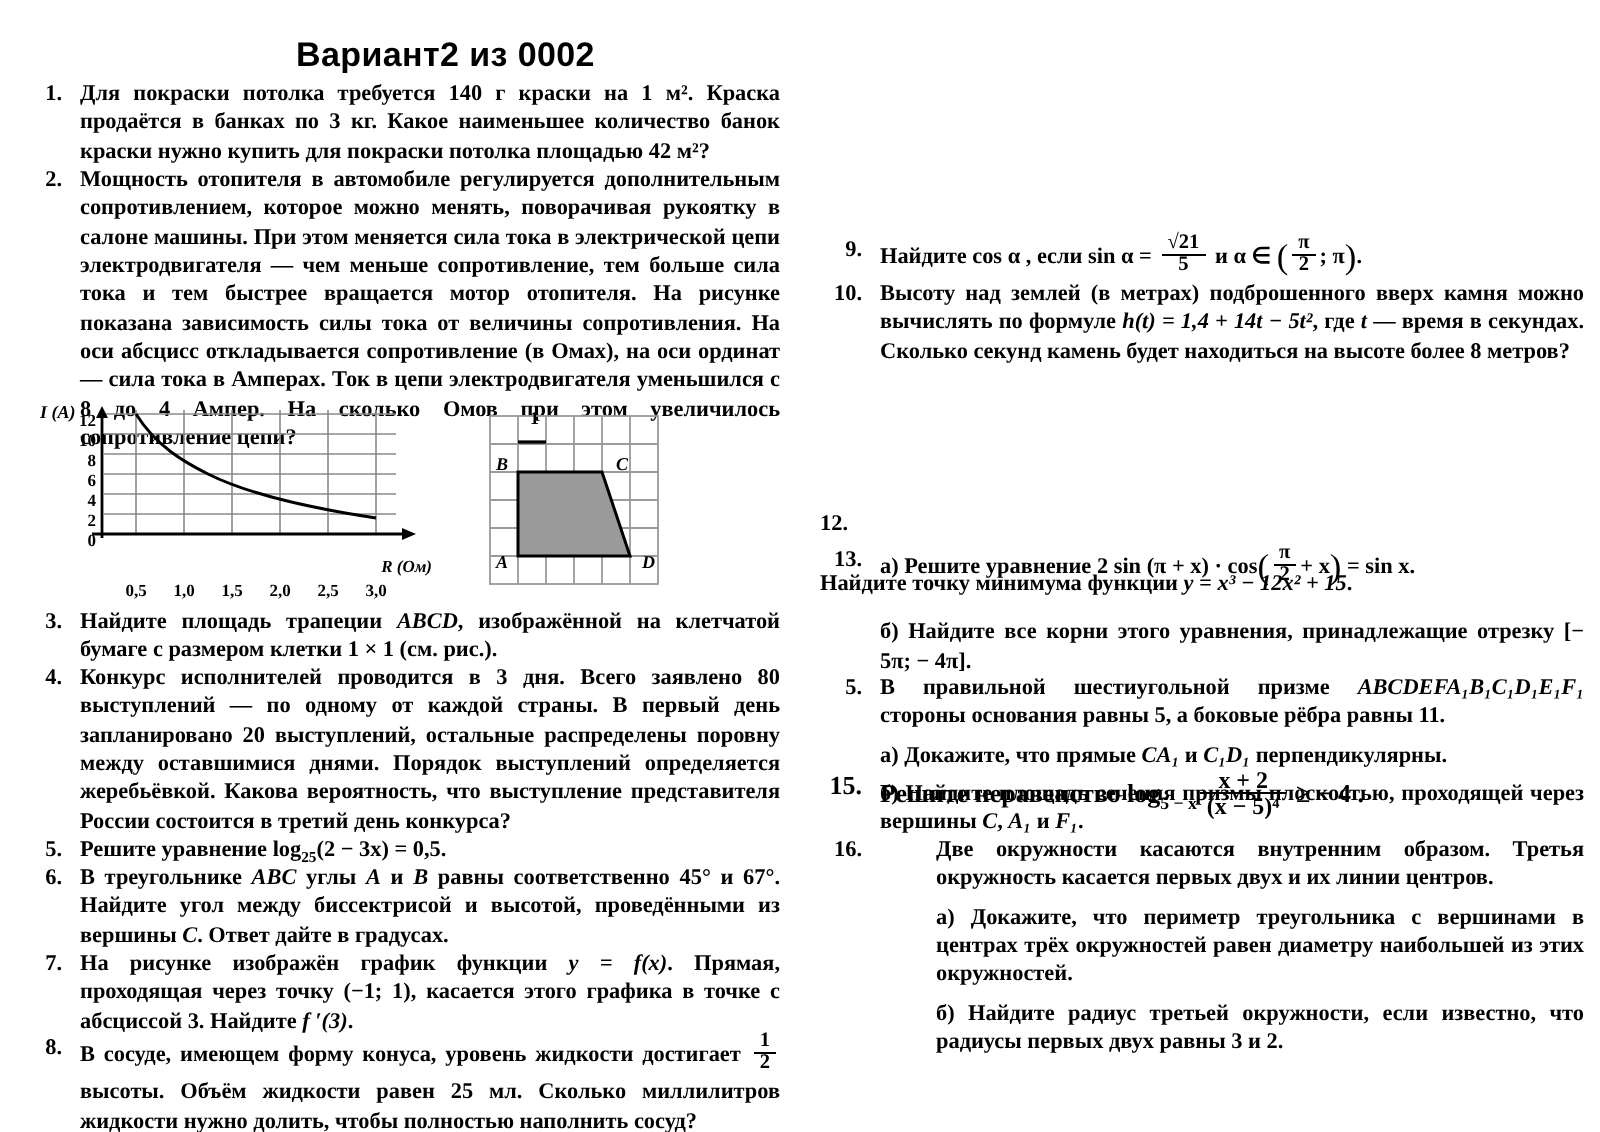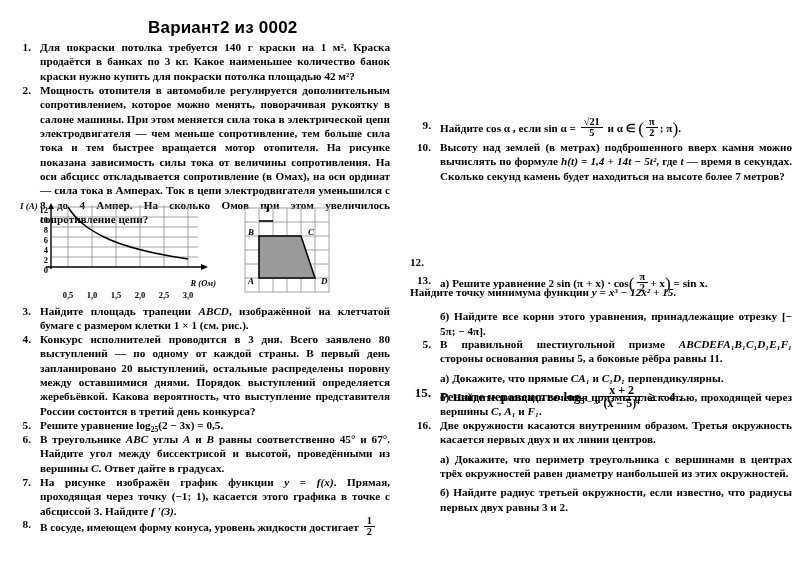--- a/index.html
+++ b/index.html
@@ -249,41 +249,41 @@
     <div class="prob" style="left:10px; top:475px; width:380px;">
       <span class="num">7.</span>
       <span class="body"><span>На рисунке изображён график функции </span><em class="it">y = f(x)</em><span>. Прямая, проходящая через точку (−1; 1), касается этого графика в точке с абсциссой 3. Найдите </span><em class="it">f ′(3)</em><span>.</span></span>
     </div>
 
     <div class="prob" style="left:10px; top:517px; width:380px;">
       <span class="num">8.</span>
       <span class="body"><span>В сосуде, имеющем форму конуса, уровень жидкости достигает </span><span class="frac">
             <span class="nu">1</span>
             <span class="de">2</span>
-          </span></span>
+          </span><span> высоты. Объём жидкости равен 25 мл. Сколько миллилитров жидкости нужно долить, чтобы полностью наполнить сосуд?</span></span>
     </div>
 
   </div>
 
   <div class="col col-right">
 
     <div class="prob" style="left:10px; top:118px; width:382px;">
       <span class="num">9.</span>
       <span class="body" style="text-align:left;"><span>Найдите cos α , если sin α = </span><span class="frac">
             <span class="nu">√21</span>
             <span class="de">5</span>
           </span><span> и α ∈ </span><span class="paren-big">(</span><span class="frac">
             <span class="nu">π</span>
             <span class="de">2</span>
           </span><span>; π</span><span class="paren-big">)</span><span>.</span></span>
     </div>
 
     <div class="prob" style="left:10px; top:140px; width:382px;">
       <span class="num">10.</span>
-      <span class="body"><span>Высоту над землей (в метрах) подброшенного вверх камня можно вычислять по формуле </span><em class="it">h(t) = 1,4 + 14t − 5t²</em><span>, где </span><em class="it">t</em><span> — время в секундах. Сколько секунд камень будет находиться на высоте более 7 метров?</span></span>
+      <span class="body"><span>Высоту над землей (в метрах) подброшенного вверх камня можно вычислять по формуле </span><em class="it">h(t) = 1,4 + 14t − 5t²</em><span>, где </span><em class="it">t</em><span> — время в секундах. Сколько секунд камень будет находиться на высоте более 8 метров?</span></span>
     </div>
 
 
     <div class="prob" style="left:10px; top:255px; width:382px;flex-direction:column;">
       <span class="num">12.</span>
       <span class="body" style="text-align:left;"><span>Найдите точку минимума функции </span><em class="it">y = x³ − 12x² + 15</em><span>.</span></span>
     </div>
 
     <div class="prob" style="left:10px; top:273px; width:382px;">
       <span class="num">13.</span>
@@ -306,21 +306,21 @@
     </div>
 
     <div class="prob big" style="left:8px; top:385px; width:384px;">
       <span class="num">15.</span>
       <span class="body" style="text-align:left;"><span>Решите неравенство log</span><sub class="e">5 − x</sub><span class="frac">
             <span class="nu">x + 2</span>
             <span class="de">(x − 5)⁴</span>
           </span><span> ≥ − 4 .</span></span>
     </div>
 
-    <div class="prob" style="left:10px; top:418px; width:382px;">
+    <div class="prob" style="left:10px; top:418px; width:382px;gap:28px;">
       <span class="num">16.</span>
       <span class="body">
         <span class="sub">Две окружности касаются внутренним образом. Третья окружность касается первых двух и их линии центров.</span>
         <span class="sub"><span>а)</span> <span>Докажите, что периметр треугольника с вершинами в центрах трёх окружностей равен диаметру наибольшей из этих окружностей.</span></span>
         <span class="sub"><span>б)</span> <span>Найдите радиус третьей окружности, если известно, что радиусы первых двух равны 3 и 2.</span></span>
       </span>
     </div>
 
   </div>
 </div>

